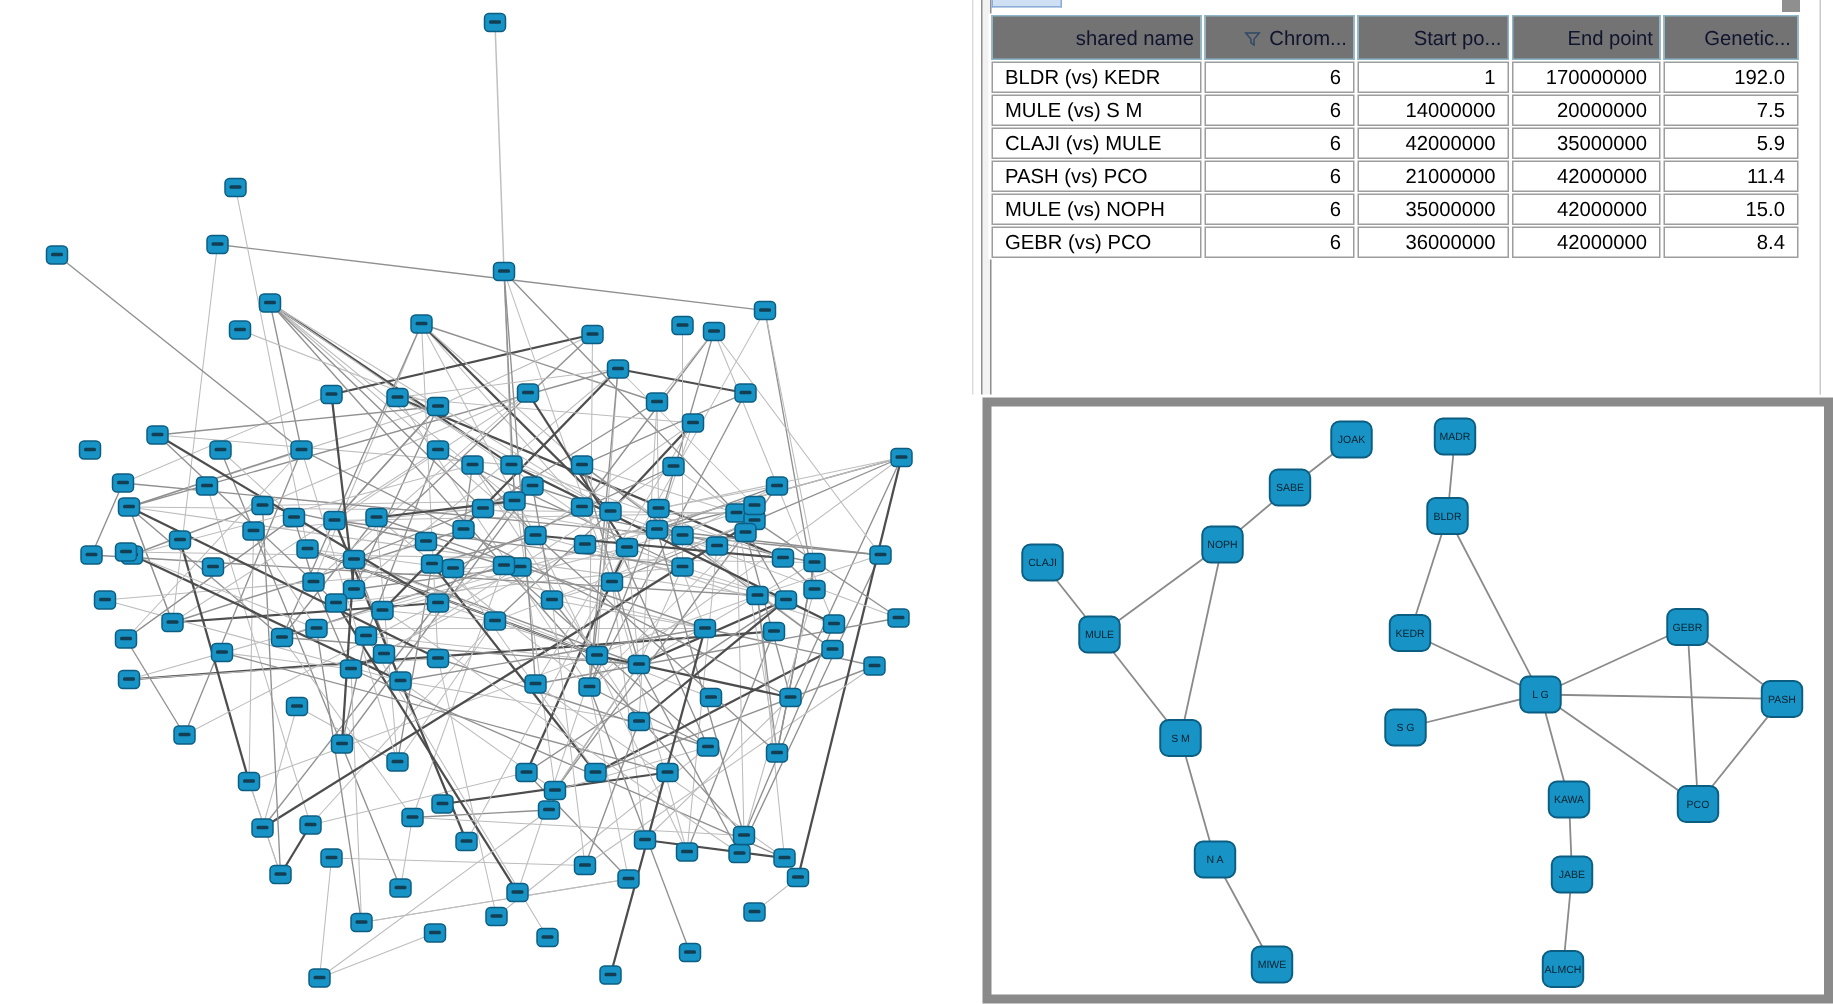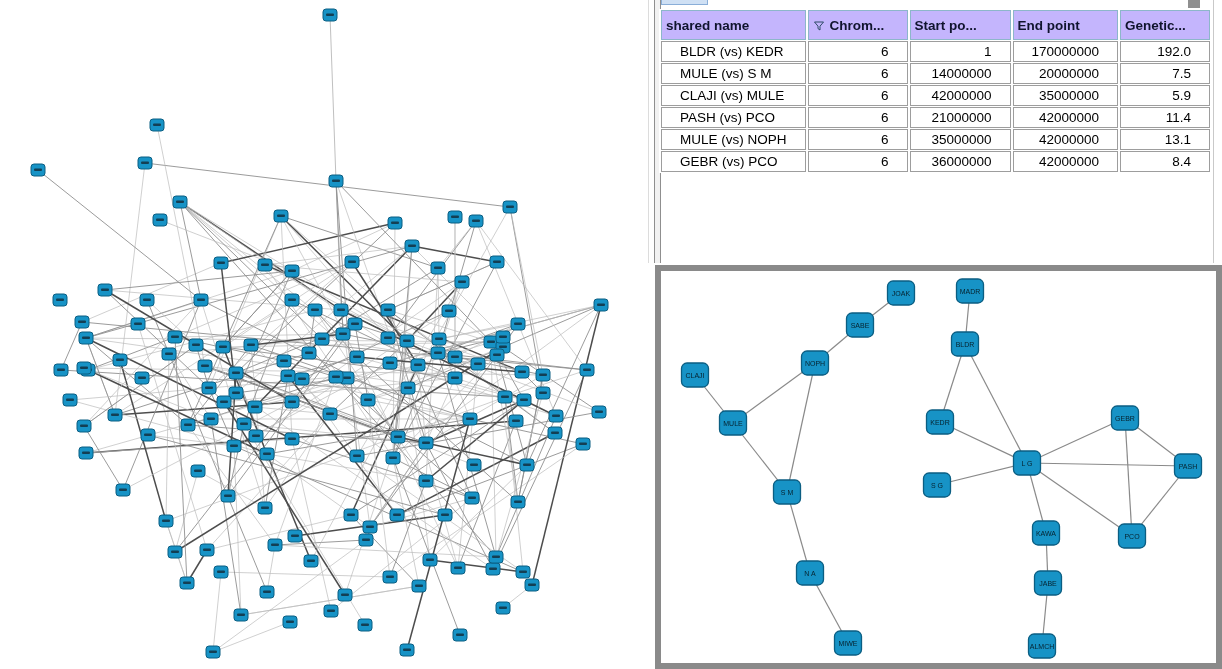--- a/index.html
+++ b/index.html
@@ -16,26 +16,26 @@
   .vline-faint-left{position:absolute;left:648px;top:0;width:1px;height:263px;background:#dcdcdc}
   .vline-faint-right{position:absolute;left:1213px;top:0;width:1px;height:263px;background:#c9c9c9}
   .tab-frag{position:absolute;left:661px;top:0;width:45px;height:4px;
     background:#cfe0f4;border:1px solid #8aaed8;border-top:none}
   .scroll-frag{position:absolute;left:1188px;top:0;width:12px;height:8px;background:#8f8f8f}
 
   
   table.attr{position:absolute;left:659px;top:9px;border-collapse:separate;border-spacing:2px 1px;
     table-layout:fixed;background:#fff}
   table.attr th{
-    background:#c4b5fd;border:1px solid #8db6ca;font-weight:700;
-    font-size:13.5px;color:#10142e;height:28px;padding:0 4px;text-align:left;
+    background:#737373;border:1px solid #8db6ca;font-weight:400;
+    font-size:13.5px;color:#10142e;height:28px;padding:0 4px;text-align:right;
     white-space:nowrap;overflow:hidden}
   table.attr td{
     background:#fff;border:1px solid #9d9d9d;font-size:13.5px;color:#000;
-    height:19px;padding:0 18px;white-space:nowrap;overflow:hidden}
+    height:19px;padding:0 8px;white-space:nowrap;overflow:hidden}
   table.attr td.num{text-align:right}
   table.attr td.name{text-align:left}
   th .funnel{display:inline-block;vertical-align:-2px;margin-right:5px}
   th.th-end{text-align:right;padding-right:6px}
 
   
   .sub-net{position:absolute;left:655px;top:265px;width:567px;height:404px;
     box-sizing:border-box;border:6px solid #8a8a8a;background:#fff}
   svg{display:block}
   text.nlabel{font-family:"Liberation Sans",sans-serif;font-size:7px;fill:#06222e}
@@ -987,21 +987,21 @@
         <td class="num">6</td>
         <td class="num">21000000</td>
         <td class="num">42000000</td>
         <td class="num">11.4</td>
       </tr>
       <tr>
         <td class="name">MULE (vs) NOPH</td>
         <td class="num">6</td>
         <td class="num">35000000</td>
         <td class="num">42000000</td>
-        <td class="num">13.1</td>
+        <td class="num">15.0</td>
       </tr>
       <tr>
         <td class="name">GEBR (vs) PCO</td>
         <td class="num">6</td>
         <td class="num">36000000</td>
         <td class="num">42000000</td>
         <td class="num">8.4</td>
       </tr>
     </tbody>
 </table>

